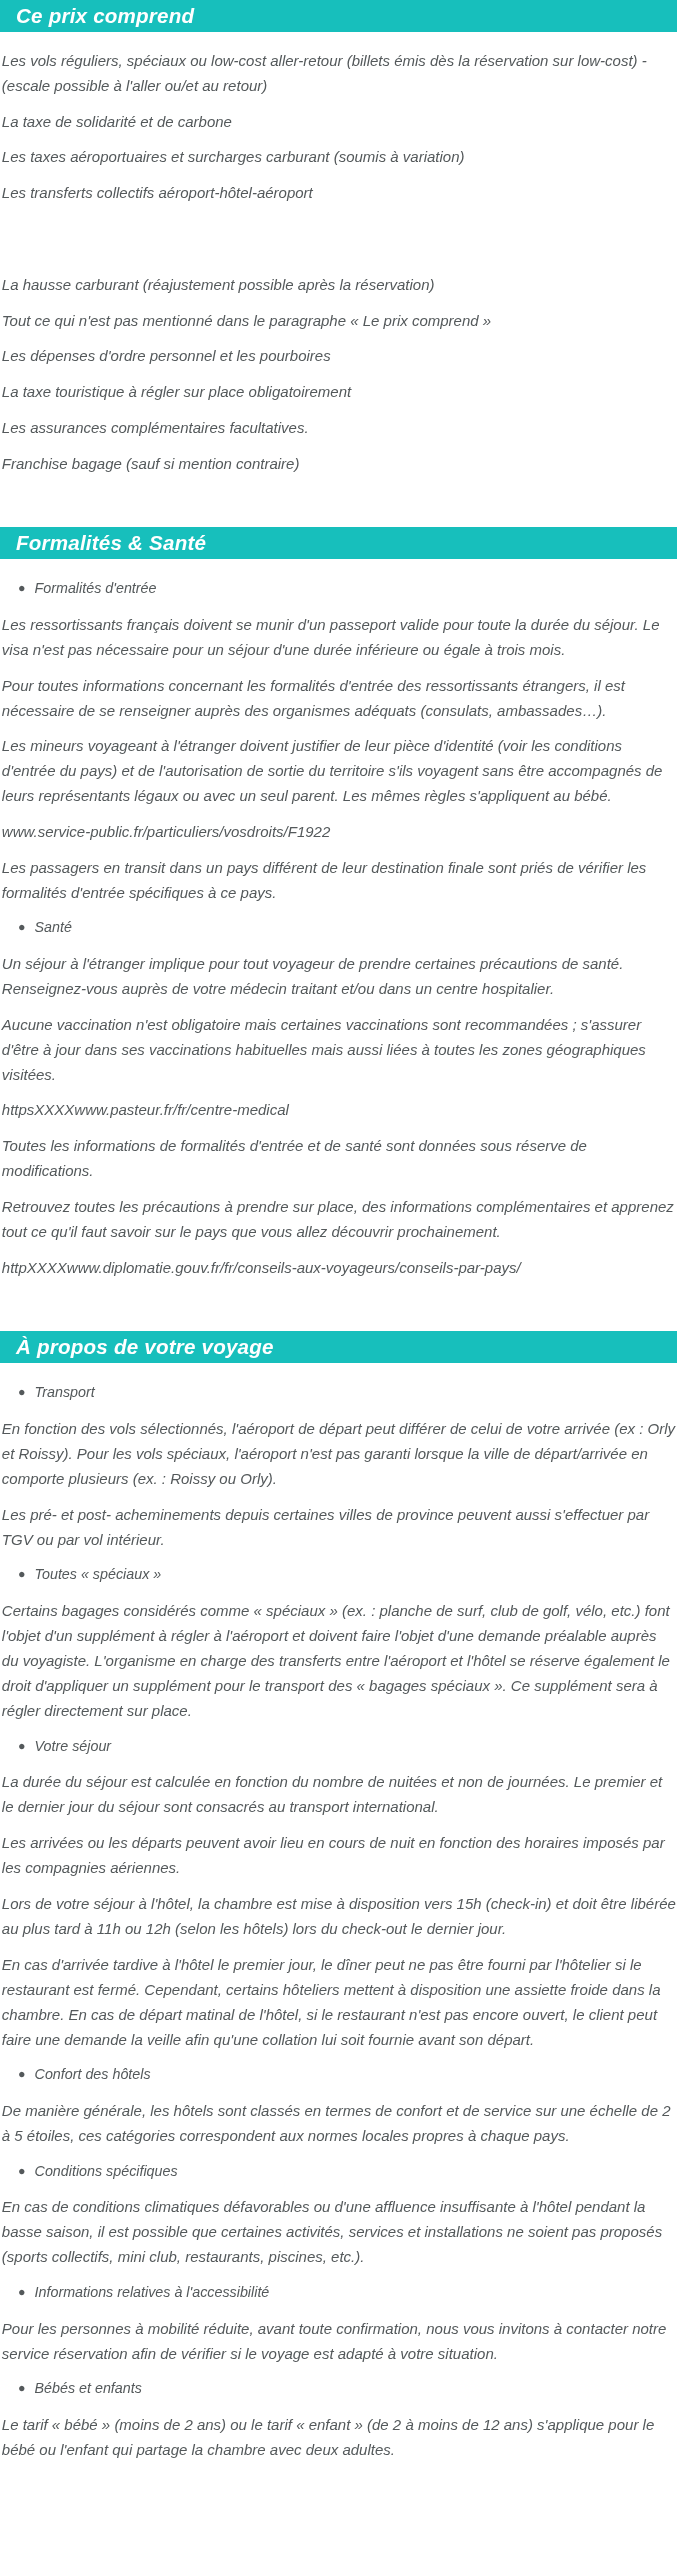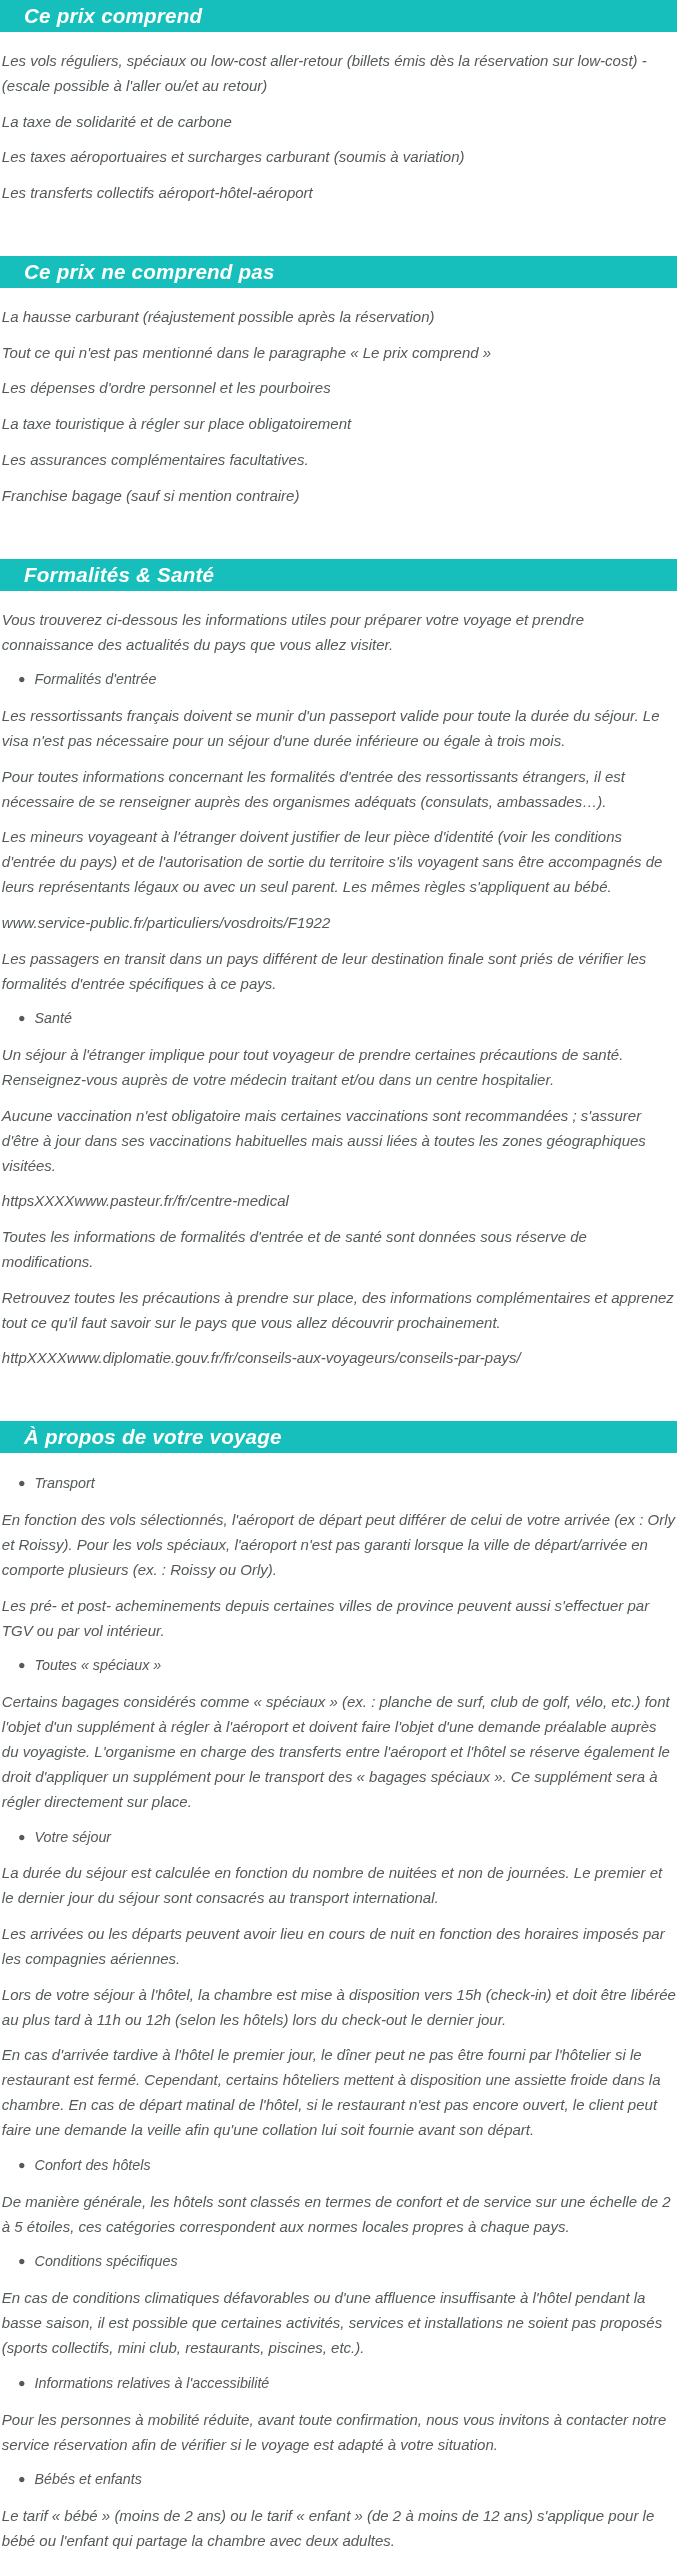--- a/index.html
+++ b/index.html
@@ -16,21 +16,21 @@
   section { margin: 0 0 51px 0; }
   section:last-child { margin-bottom: 0; }
   .hdr {
     background: #17bfbc;
     height: 32px;
     display: flex;
     align-items: center;
     padding-left: 16px;
   }
   .hdr h2 {
-    margin: 8px;
+    margin: 0;
     color: #ffffff;
     font-size: 20.6px;
     font-weight: bold;
     font-style: italic;
     letter-spacing: 0.2px;
   }
   .content { padding-top: 16px; }
   p.para {
     margin: 0 1.8px 10.7px 1.8px;
     font-size: 15px;
@@ -60,38 +60,34 @@
         <h2>Ce prix comprend</h2>
       </div>
       <div class="content">
         <p class="para">Les vols réguliers, spéciaux ou low-cost aller-retour (billets émis dès la réservation sur low-cost) - (escale possible à l'aller ou/et au retour)</p>
         <p class="para">La taxe de solidarité et de carbone</p>
         <p class="para">Les taxes aéroportuaires et surcharges carburant (soumis à variation)</p>
         <p class="para">Les transferts collectifs aéroport-hôtel-aéroport</p>
       </div>
     </section>
     <section>
-      <div class="hdr">
-        <h2>Ce prix ne comprend pas</h2>
-      </div>
       <div class="content">
         <p class="para">La hausse carburant (réajustement possible après la réservation)</p>
         <p class="para">Tout ce qui n'est pas mentionné dans le paragraphe « Le prix comprend »</p>
         <p class="para">Les dépenses d'ordre personnel et les pourboires</p>
         <p class="para">La taxe touristique à régler sur place obligatoirement</p>
         <p class="para">Les assurances complémentaires facultatives.</p>
         <p class="para">Franchise bagage (sauf si mention contraire)</p>
       </div>
     </section>
     <section>
       <div class="hdr">
         <h2>Formalités &amp; Santé</h2>
       </div>
       <div class="content">
-        <p class="para">Vous trouverez ci-dessous les informations utiles pour préparer votre voyage et prendre connaissance des actualités du pays que vous allez visiter.</p>
         <div class="bullet">
           <span class="dot">●</span>
           <span class="btxt">Formalités d'entrée</span>
         </div>
         <p class="para">Les ressortissants français doivent se munir d'un passeport valide pour toute la durée du séjour. Le visa n'est pas nécessaire pour un séjour d'une durée inférieure ou égale à trois mois.</p>
         <p class="para">Pour toutes informations concernant les formalités d'entrée des ressortissants étrangers, il est nécessaire de se renseigner auprès des organismes adéquats (consulats, ambassades…).</p>
         <p class="para">Les mineurs voyageant à l'étranger doivent justifier de leur pièce d'identité (voir les conditions d'entrée du pays) et de l'autorisation de sortie du territoire s'ils voyagent sans être accompagnés de leurs représentants légaux ou avec un seul parent. Les mêmes règles s'appliquent au bébé.</p>
         <p class="para">www.service-public.fr/particuliers/vosdroits/F1922</p>
         <p class="para">Les passagers en transit dans un pays différent de leur destination finale sont priés de vérifier les formalités d'entrée spécifiques à ce pays.</p>
         <div class="bullet">

